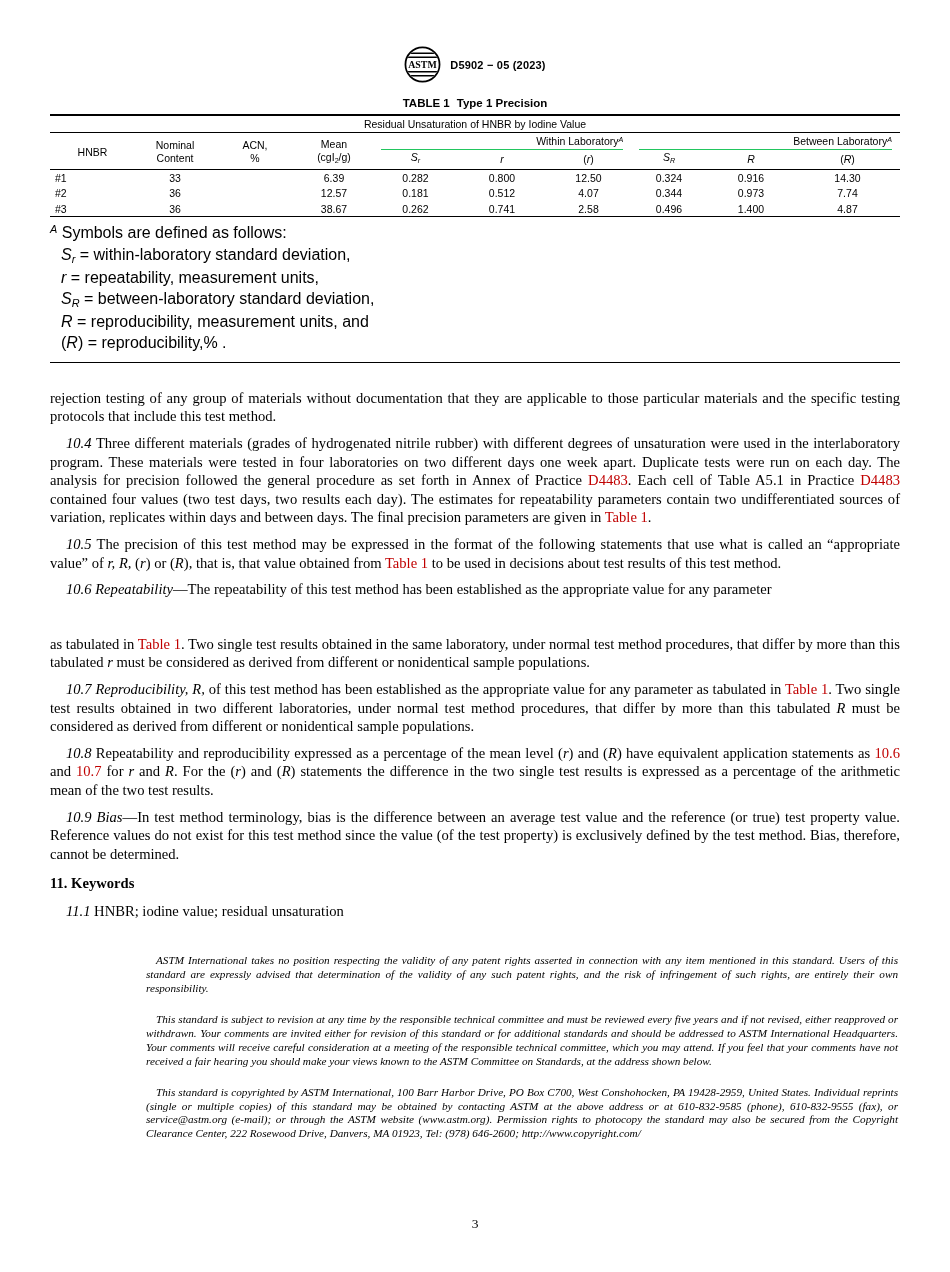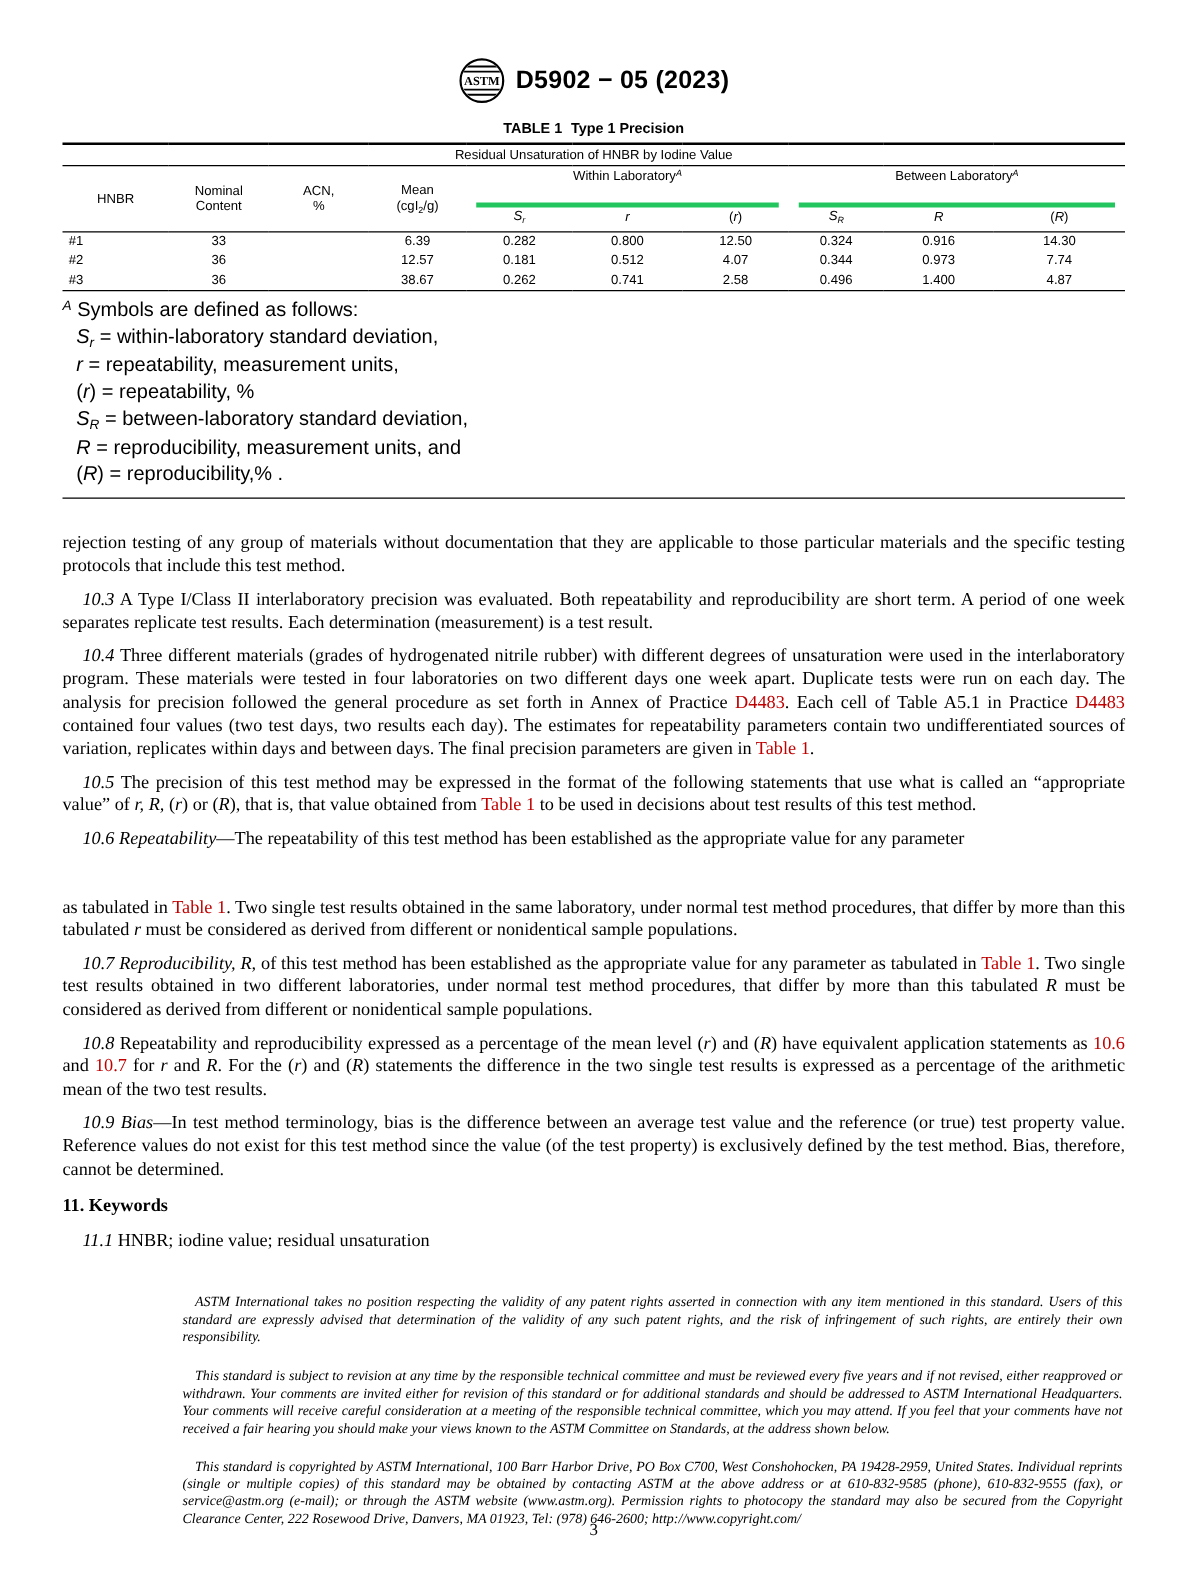--- a/index.html
+++ b/index.html
@@ -2,37 +2,37 @@
 <html style="--link-red: #c00000;"><head>
 <meta charset="utf-8">
 <title>D5902 − 05 (2023) — Page 3</title>
 <style>
   html,body{margin:0;padding:0;background:#ffffff;}
   .page{width:950px;height:1272px;margin:0 auto;background:#fff;color:#000;
         font-family:"Liberation Serif",serif;position:relative;overflow:hidden;}
 
   
   .doc-header{display:flex;justify-content:center;align-items:center;gap:9px;padding-top:46px;}
-  .doc-number{font-family:"Liberation Sans",sans-serif;font-weight:bold;font-size:20px;letter-spacing:.2px;}
+  .doc-number{font-family:"Liberation Sans",sans-serif;font-weight:bold;font-size:11px;letter-spacing:.2px;}
 
   
   .table-block{margin:14px 50px 0;}
   .table-caption{text-align:center;font-family:"Liberation Sans",sans-serif;font-weight:bold;
                  font-size:11.5px;margin-bottom:5px;}
   .cap-label{margin-right:7px;}
   table.precision{width:100%;table-layout:fixed;border-collapse:collapse;
                   border-top:2px solid #000;border-bottom:1px solid #000;
                   font-family:"Liberation Sans",sans-serif;font-size:10.5px;line-height:1.18;}
   table.precision th{font-weight:normal;text-align:center;}
   .span-head{padding:2px 0;border-bottom:1px solid #000;}
   thead{border-bottom:1px solid #000;}
   .hdr1 th{vertical-align:middle;padding-top:2px;}
   .hdr2 th{vertical-align:bottom;padding-bottom:4px;}
   .grp{padding:1px 0 0;vertical-align:top;}
-  .grp-label{display:inline-block;width:94%;border-bottom:4px solid #22c55e;padding-bottom:14px;}
+  .grp-label{display:inline-block;width:94%;border-bottom:1px solid #22c55e;padding-bottom:1px;text-align:right;}
   tbody td{text-align:center;padding:1.5px 2px;}
   td.first{text-align:left;padding-left:5px;}
 
   
   .footnotes{font-family:"Liberation Sans",sans-serif;font-size:16px;line-height:1.34;
              padding:5px 0 8px;border-bottom:1.5px solid #000;}
   .fn-item{padding-left:11px;}
 
   
   .run-i{font-style:italic;}
@@ -167,31 +167,29 @@
           <td>1.400</td>
           <td>4.87</td>
         </tr>
       </tbody>
     </table>
 
     <div class="footnotes">
       <div class="fn-intro"><span class="run-isup">A</span><span class="run"> Symbols are defined as follows:</span></div>
       <div class="fn-item"><span class="run-i">S</span><span class="run-isub">r</span><span class="run"> = within-laboratory standard deviation,</span></div>
       <div class="fn-item"><span class="run-i">r</span><span class="run"> = repeatability, measurement units,</span></div>
-      <div class="fn-item"><span class="run">(</span><span class="run-i">r</span><span class="run">) = repeatability, %</span></div>
       <div class="fn-item"><span class="run-i">S</span><span class="run-isub">R</span><span class="run"> = between-laboratory standard deviation,</span></div>
       <div class="fn-item"><span class="run-i">R</span><span class="run"> = reproducibility, measurement units, and</span></div>
       <div class="fn-item"><span class="run">(</span><span class="run-i">R</span><span class="run">) = reproducibility,% .</span></div>
     </div>
   </section>
 
   <section class="body-columns">
     <div class="col">
       <p class="cont"><span class="run">rejection testing of any group of materials without documentation that they are applicable to those particular materials and the specific testing protocols that include this test method.</span></p>
-      <p><span class="run-i">10.3</span><span class="run"> A Type I/Class II interlaboratory precision was evaluated. Both repeatability and reproducibility are short term. A period of one week separates replicate test results. Each determination (measurement) is a test result.</span></p>
       <p><span class="run-i">10.4</span><span class="run"> Three different materials (grades of hydrogenated nitrile rubber) with different degrees of unsaturation were used in the interlaboratory program. These materials were tested in four laboratories on two different days one week apart. Duplicate tests were run on each day. The analysis for precision followed the general procedure as set forth in Annex of Practice </span><span class="run-link">D4483</span><span class="run">. Each cell of Table A5.1 in Practice </span><span class="run-link">D4483</span><span class="run"> contained four values (two test days, two results each day). The estimates for repeatability parameters contain two undifferentiated sources of variation, replicates within days and between days. The final precision parameters are given in </span><span class="run-link">Table 1</span><span class="run">.</span></p>
       <p><span class="run-i">10.5</span><span class="run"> The precision of this test method may be expressed in the format of the following statements that use what is called an “appropriate value” of </span><span class="run-i">r, R,</span><span class="run"> (</span><span class="run-i">r</span><span class="run">) or (</span><span class="run-i">R</span><span class="run">), that is, that value obtained from </span><span class="run-link">Table 1</span><span class="run"> to be used in decisions about test results of this test method.</span></p>
       <p><span class="run-i">10.6</span><span class="run"> </span><span class="run-i">Repeatability</span><span class="run">—The repeatability of this test method has been established as the appropriate value for any parameter</span></p>
     </div>
     <div class="col">
       <p class="cont"><span class="run">as tabulated in </span><span class="run-link">Table 1</span><span class="run">. Two single test results obtained in the same laboratory, under normal test method procedures, that differ by more than this tabulated </span><span class="run-i">r</span><span class="run"> must be considered as derived from different or nonidentical sample populations.</span></p>
       <p><span class="run-i">10.7</span><span class="run"> </span><span class="run-i">Reproducibility, R,</span><span class="run"> of this test method has been established as the appropriate value for any parameter as tabulated in </span><span class="run-link">Table 1</span><span class="run">. Two single test results obtained in two different laboratories, under normal test method procedures, that differ by more than this tabulated </span><span class="run-i">R</span><span class="run"> must be considered as derived from different or nonidentical sample populations.</span></p>
       <p><span class="run-i">10.8</span><span class="run"> Repeatability and reproducibility expressed as a percentage of the mean level (</span><span class="run-i">r</span><span class="run">) and (</span><span class="run-i">R</span><span class="run">) have equivalent application statements as </span><span class="run-link">10.6</span><span class="run"> and </span><span class="run-link">10.7</span><span class="run"> for </span><span class="run-i">r</span><span class="run"> and </span><span class="run-i">R</span><span class="run">. For the (</span><span class="run-i">r</span><span class="run">) and (</span><span class="run-i">R</span><span class="run">) statements the difference in the two single test results is expressed as a percentage of the arithmetic mean of the two test results.</span></p>
       <p><span class="run-i">10.9</span><span class="run"> </span><span class="run-i">Bias</span><span class="run">—In test method terminology, bias is the difference between an average test value and the reference (or true) test property value. Reference values do not exist for this test method since the value (of the test property) is exclusively defined by the test method. Bias, therefore, cannot be determined.</span></p>
       <div class="keywords-heading">11. Keywords</div>

